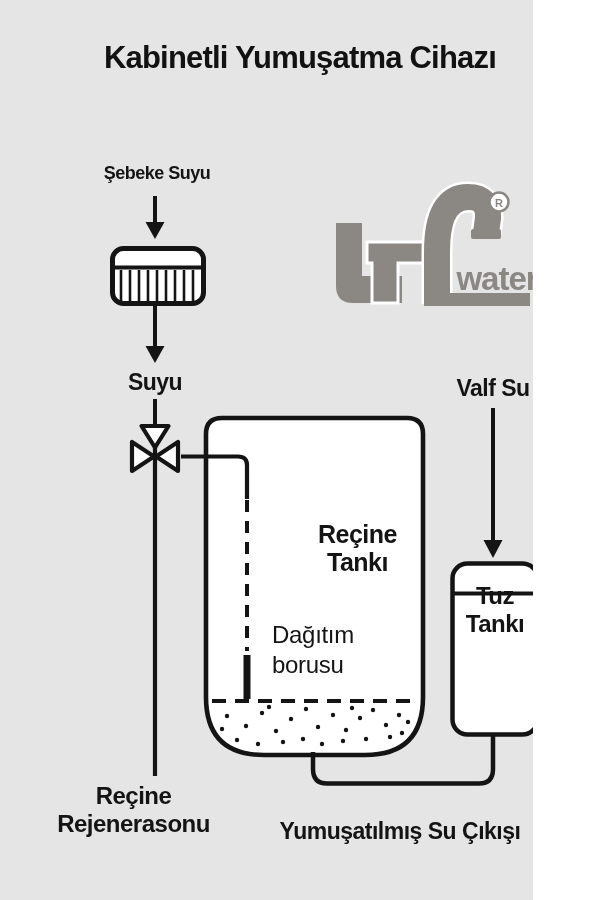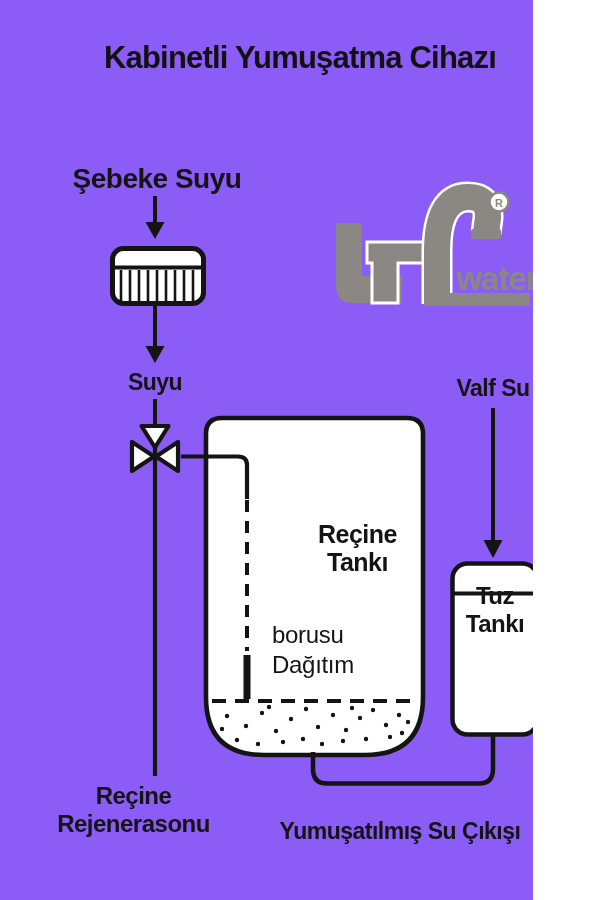--- a/index.html
+++ b/index.html
@@ -1,21 +1,21 @@
 <!DOCTYPE html>
 <html><head>
 <meta charset="utf-8">
 <style>
   html,body{margin:0;padding:0;}
   body{width:600px;height:900px;background:#ffffff;font-family:"Liberation Sans",sans-serif;}
-  .canvas{position:relative;width:533px;height:900px;background:#8b5cf6;overflow:hidden;color:#141414;}
+  .canvas{position:relative;width:533px;height:900px;background:#e5e5e5;overflow:hidden;color:#141414;}
   svg.lineart{position:absolute;left:0;top:0;}
   .lbl{position:absolute;color:#141414;font-weight:bold;text-align:center;letter-spacing:-0.5px;line-height:1.16;}
   .title{position:absolute;top:40px;left:0;width:600px;text-align:center;font-size:31px;font-weight:bold;letter-spacing:-0.8px;line-height:36px;color:#121212;}
-  .lbl-network{top:163px;left:57px;width:200px;font-size:28px;}
+  .lbl-network{top:163px;left:57px;width:200px;font-size:18px;}
   .lbl-valf{top:369px;left:115px;width:80px;font-size:23px;}
   .lbl-brine{top:375px;left:413px;width:160px;font-size:23px;}
   .lbl-resin{top:520px;left:280px;width:155px;font-size:25px;line-height:28px;}
   .lbl-dist{top:620px;left:272px;width:160px;font-size:24px;font-weight:normal;text-align:left;line-height:30px;letter-spacing:-0.3px;}
   .lbl-salt{top:582px;left:455px;width:80px;font-size:24px;line-height:28px;}
   .lbl-regen{top:782px;left:26px;width:215px;font-size:24px;line-height:28px;}
   .lbl-soft{top:810px;left:240px;width:320px;font-size:23px;margin-top:8px;}
   .logo-gray{fill:#8b8884;}
   .logo-stroke{stroke:#8b8884;}
 </style>
@@ -137,22 +137,22 @@
   <div class="lbl lbl-network">Şebeke Suyu</div>
   <div class="lbl lbl-valf">Suyu</div>
   <div class="lbl lbl-brine">Valf Su</div>
 
   <div class="lbl lbl-resin">
     <div>Reçine</div>
     <div>Tankı</div>
   </div>
 
   <div class="lbl lbl-dist">
+    <div>Dağıtım</div>
     <div>borusu</div>
-    <div>Dağıtım</div>
   </div>
 
   <div class="lbl lbl-salt">
     <div>Tuz</div>
     <div>Tankı</div>
   </div>
 
   <div class="lbl lbl-regen">
     <div>Reçine</div>
     <div>Rejenerasonu</div>

